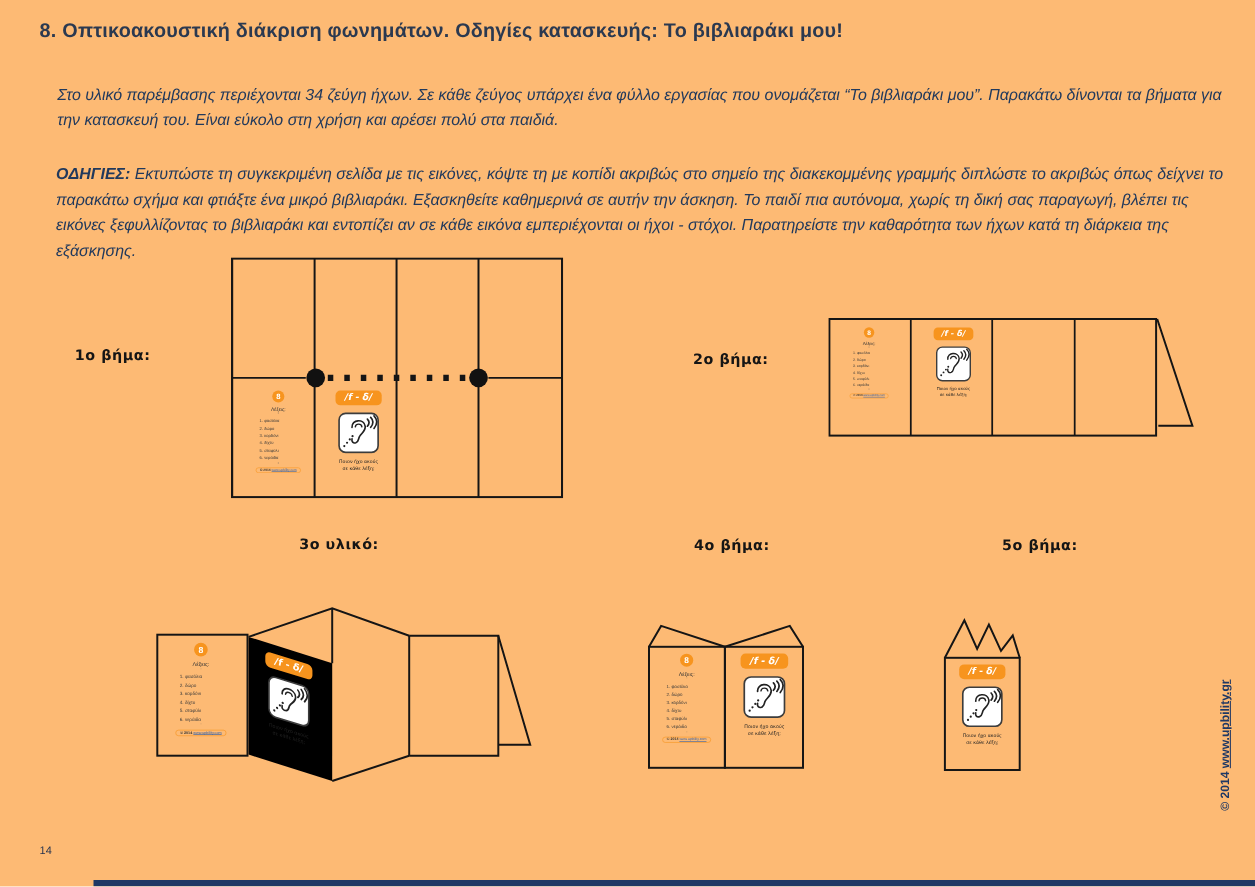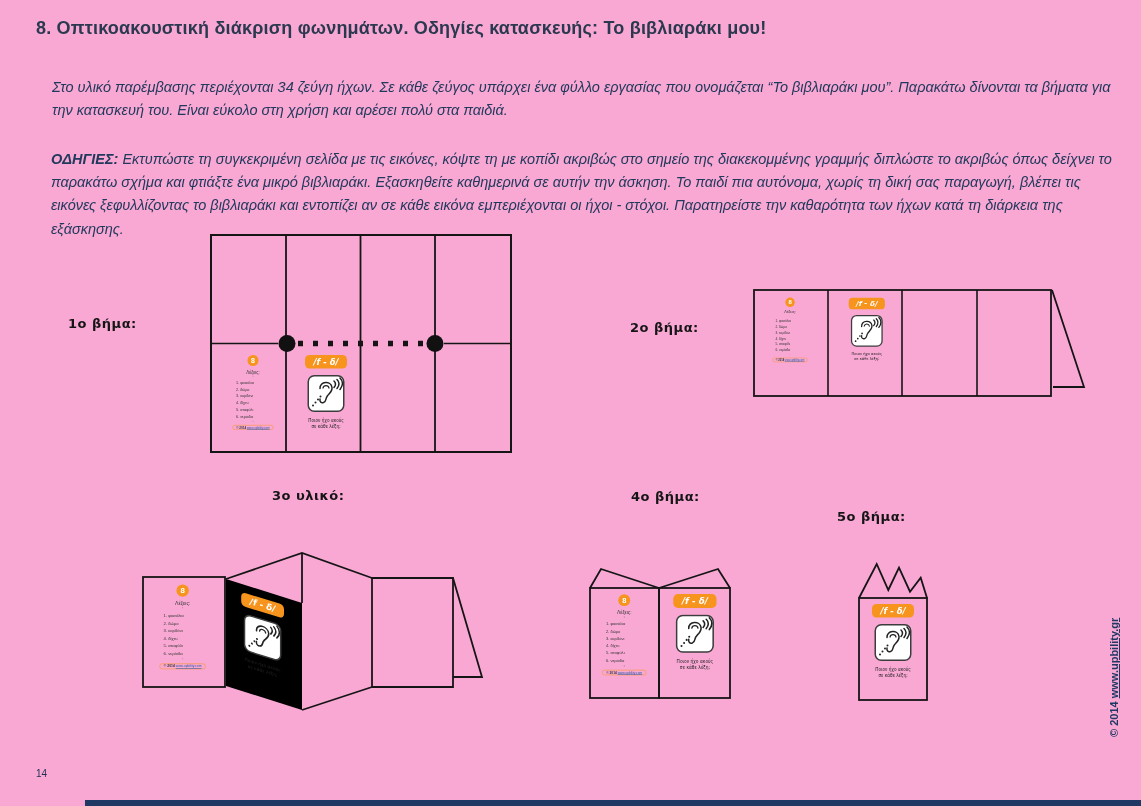--- a/index.html
+++ b/index.html
@@ -1,16 +1,16 @@
 <!DOCTYPE html>
 <html lang="el"><head>
 <meta charset="utf-8">
 <style>
   html,body{margin:0;padding:0;background:#fff;}
-  #canvas{position:relative;width:1141px;height:806px;background:#f9a8d4;overflow:hidden;
+  #canvas{position:relative;width:1141px;height:806px;background:#fdba74;overflow:hidden;
           font-family:"Liberation Sans",sans-serif;}
   
   .page-title{position:absolute;left:36px;top:18px;width:1060px;margin:0;
               font-size:18px;font-weight:bold;color:#2b3950;letter-spacing:.2px;}
   .intro{position:absolute;left:36px;top:60px;width:1072px;margin:16px;
          font-size:14.5px;line-height:1.58;font-style:italic;color:#21395c;}
   .instr{position:absolute;left:36px;top:133px;width:1078px;margin:15px;
          font-size:14.5px;line-height:1.6;font-style:italic;color:#21395c;}
   .instr b{font-style:italic;}
   
@@ -257,21 +257,21 @@
             <circle cx="27" cy="44" r="2"></circle>
       </g>
     </svg>
     <div class="caption">
       <div>Ποιον ήχο ακούς</div>
       <div>σε κάθε λέξη;</div>
     </div>
   </div>
 </div>
 
-  <div class="step-label" style="left:837px;top:489px;margin-top:20px;">5ο βήμα:</div>
+  <div class="step-label" style="left:911px;top:489px;">5ο βήμα:</div>
   <svg class="diag" style="left:845px;top:556px;" width="95" height="150">
     <g stroke-width="1.8">
       <rect x="14" y="42" width="68" height="102"></rect>
       <polyline points="14,42 31.7,8 43.3,34 54,11.7 65,35.7 75.7,21.7 82,42"></polyline>
     </g>
   </svg>
   <div class="snd" style="left:863px;top:602px;">
   <div class="inner">
     <div class="pair-badge">/f - δ/</div>
     <svg class="ear-box" width="76" height="76" viewBox="0 0 76 76">

